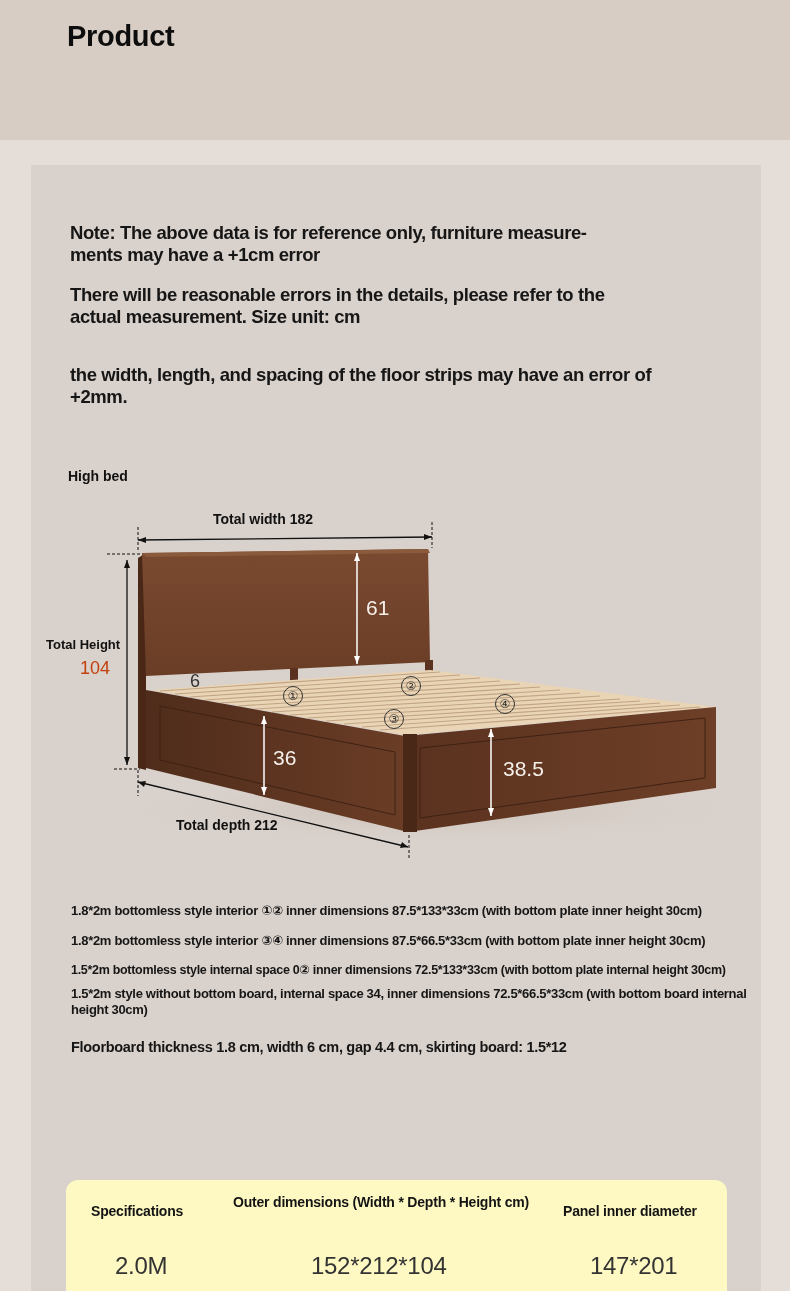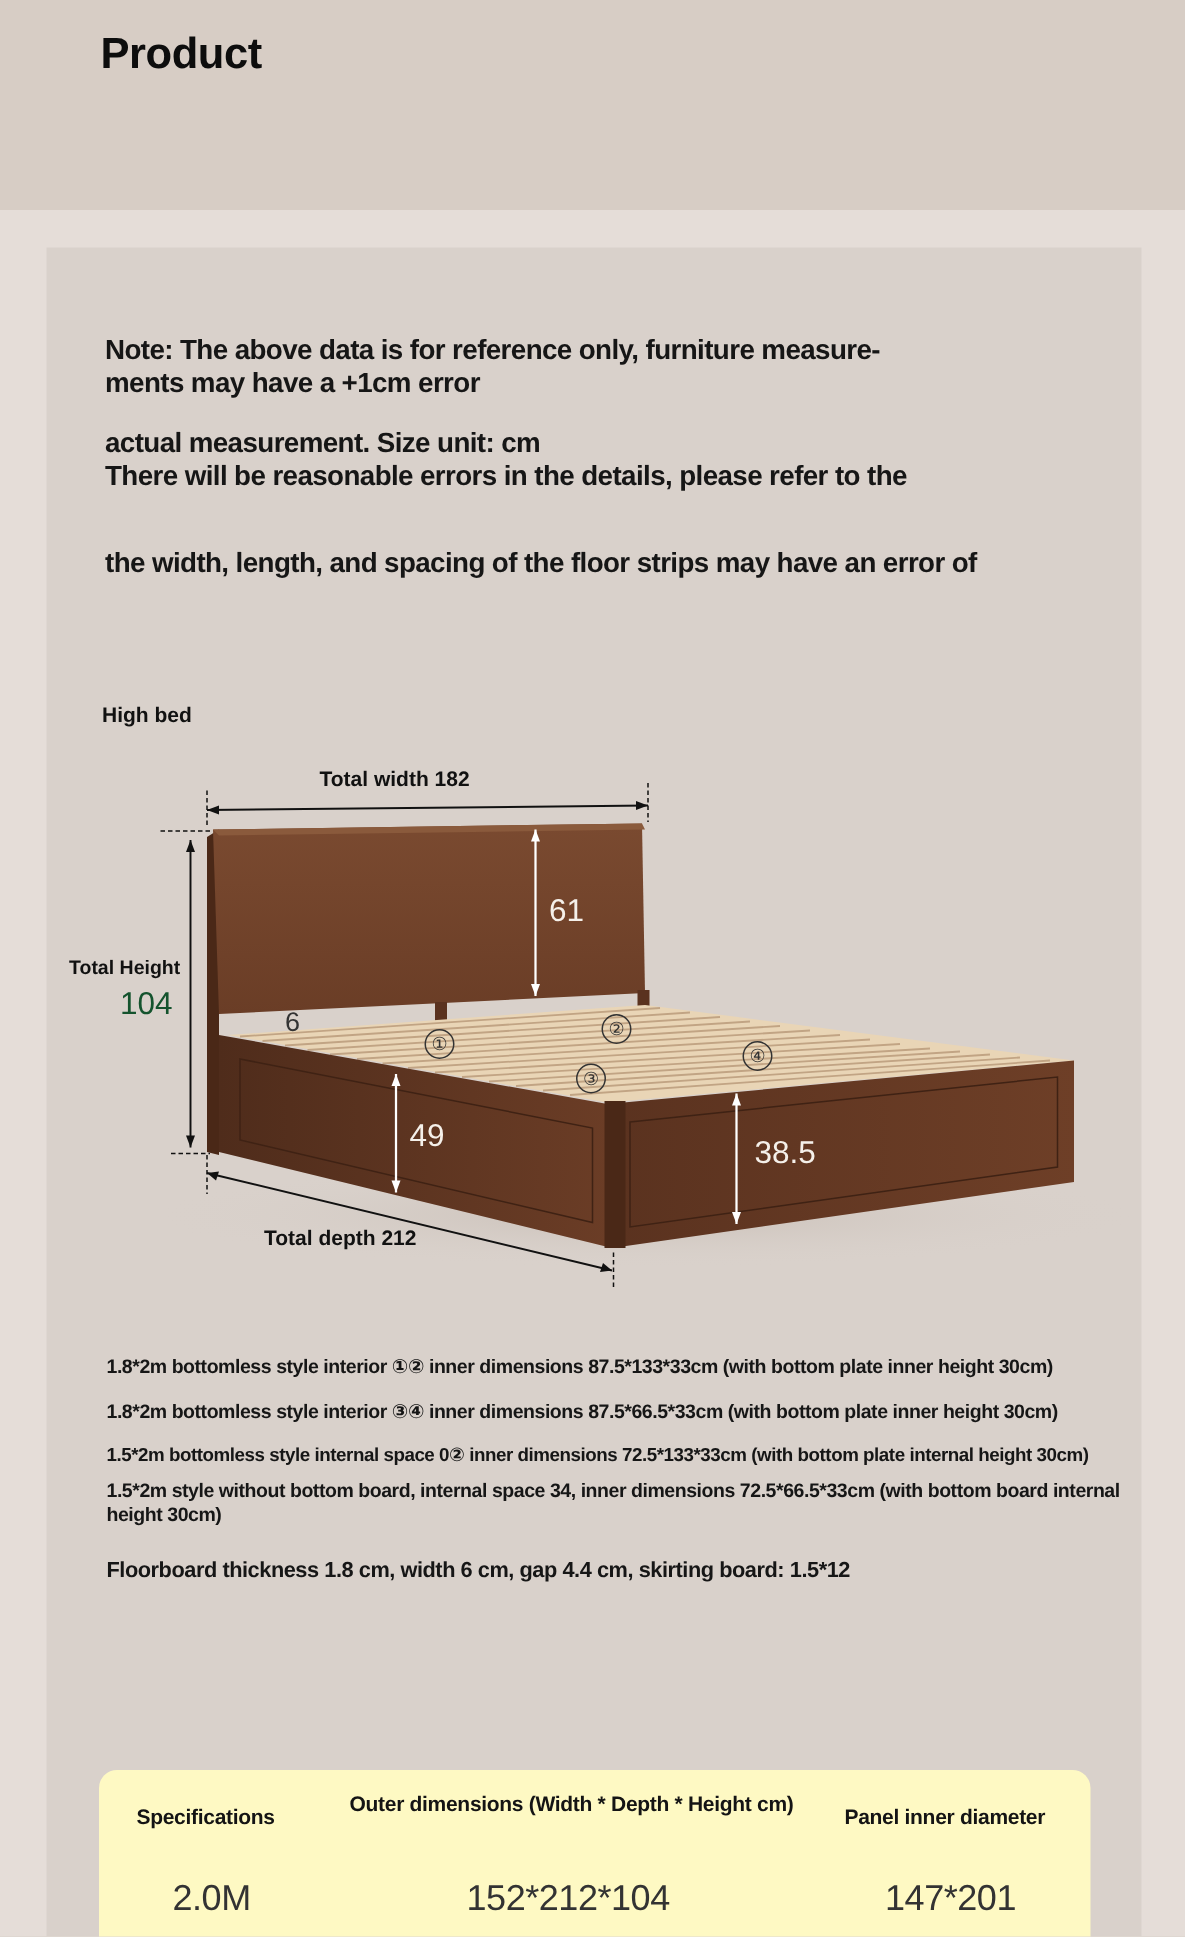--- a/index.html
+++ b/index.html
@@ -34,21 +34,21 @@
 
   .bed-label {
     position: absolute; left: 68px; top: 468px;
     font-size: 14px; font-weight: bold; color: #111;
   }
   .diagram { position: absolute; left: 0; top: 500px; width: 790px; height: 370px; padding-left: 11px; }
   .dim-text {
     position: absolute; font-size: 14px; font-weight: bold; color: #111; white-space: nowrap;
   }
   .dim-num-dark {
-    position: absolute; font-size: 21px; color: #14532d; white-space: nowrap;
+    position: absolute; font-size: 18px; color: #c2410c; white-space: nowrap;
   }
   .dim-num-light {
     position: absolute; font-size: 21px; color: #f5f0ea; white-space: nowrap;
   }
   .circ {
     position: absolute; width: 20px; height: 20px; border: 1px solid #333;
     border-radius: 50%; font-size: 12px; line-height: 18px; text-align: center; color: #333;
   }
   .details { position: absolute; left: 71px; top: 900px; width: 700px; }
   .detail {
@@ -82,25 +82,26 @@
 </div>
 
 <div class="panel"></div>
 
 <div class="notes">
   <div class="note n1">
     <div>Note: The above data is for reference only, furniture measure-</div>
     <div>ments may have a +1cm error</div>
   </div>
   <div class="note n2">
+    <div>There will be reasonable errors in the details, please refer to the</div>
     <div>actual measurement. Size unit: cm</div>
-    <div>There will be reasonable errors in the details, please refer to the</div>
   </div>
   <div class="note n3">
     <div>the width, length, and spacing of the floor strips may have an error of</div>
+    <div>+2mm.</div>
   </div>
 </div>
 
 <div class="bed-label">High bed</div>
 
 <div class="diagram">
   <svg width="790" height="370" viewBox="0 500 790 370" style="position:absolute;left:0;top:0;">
     <defs>
       <linearGradient id="hb" x1="0" y1="0" x2="0" y2="1">
         <stop offset="0" stop-color="#7a4a30"></stop>
@@ -185,21 +186,21 @@
     <line x1="491" y1="729" x2="491" y2="816" stroke="#fff" stroke-width="1.5"></line>
     <polygon points="491,729 488,737 494,737" fill="#fff"></polygon>
     <polygon points="491,816 488,808 494,808" fill="#fff"></polygon>
   </svg>
 
   <div class="dim-text" style="left:213px;top:11px;">Total width 182</div>
   <div class="dim-text" style="left:46px;top:137px;font-size:13px;">Total Height</div>
   <div class="dim-num-dark" style="left:80px;top:158px;">104</div>
   <div class="dim-num-light" style="left:366px;top:96px;">61</div>
   <div class="dim-num-dark" style="left:190px;top:171px;font-size:18px;color:#333;">6</div>
-  <div class="dim-num-light" style="left:273px;top:246px;">49</div>
+  <div class="dim-num-light" style="left:273px;top:246px;">36</div>
   <div class="dim-num-light" style="left:503px;top:257px;">38.5</div>
   <div class="dim-text" style="left:176px;top:317px;">Total depth 212</div>
 
   <div class="circ" style="left:283px;top:186px;">①</div>
   <div class="circ" style="left:401px;top:176px;">②</div>
   <div class="circ" style="left:384px;top:209px;">③</div>
   <div class="circ" style="left:495px;top:194px;">④</div>
 </div>
 
 <div class="details">

